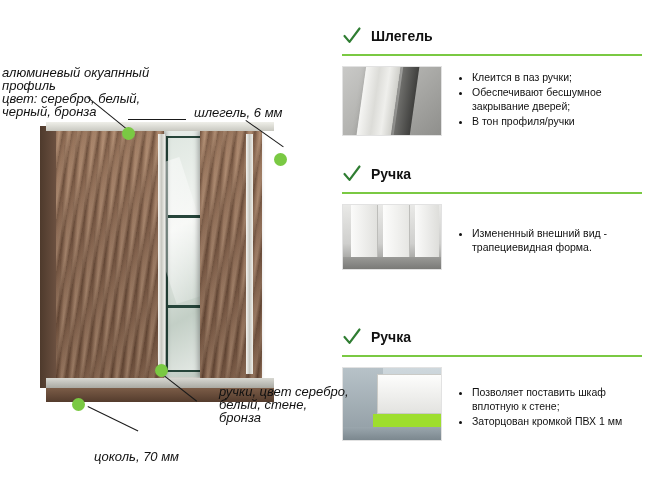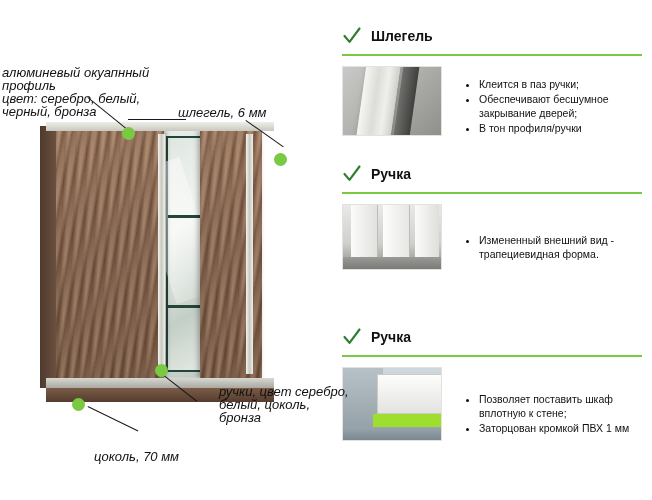--- a/index.html
+++ b/index.html
@@ -223,21 +223,21 @@
   .t2-rail { position:absolute; left: 0; right:0; top: 52px; height: 22px; background: linear-gradient(180deg,#9a9a97,#5f5f5d); }
 
   
   .t3-bg { position:absolute; inset:0; background: linear-gradient(180deg,#cfd8dd 0%,#aab6bd 100%); }
   .t3-wall { position:absolute; left:0; top:0; width: 40px; height: 74px; background: linear-gradient(180deg,#b7c2c8,#8e9aa1); }
   .t3-box { position:absolute; left: 34px; top: 6px; width: 66px; height: 40px; background: linear-gradient(180deg,#fdfdfc,#e3e3e0); border:1px solid #cacac6; box-sizing:border-box; }
   .t3-green { position:absolute; left: 30px; top: 46px; width: 70px; height: 13px; background: #9ede2e; }
   .t3-floor { position:absolute; left:0; right:0; top: 59px; height: 15px; background: linear-gradient(180deg,#9aa6ad,#77838a); }
 
   ul.bullets {
-    margin: 11px;
+    margin: 4px;
     padding-left: 14px;
     font-size: 10.5px;
     line-height: 14px;
     color: #111;
   }
   ul.bullets li { margin-bottom: 1px; }
   .sec2 ul.bullets { padding-top: 18px; }
   .sec3 ul.bullets { padding-top: 14px; }
 </style>
 </head>
@@ -279,27 +279,27 @@
     <div class="dot" style="left:122px; top:127px;"></div>
     <div class="dot" style="left:274px; top:153px;"></div>
     <div class="dot" style="left:155px; top:364px;"></div>
     <div class="dot" style="left:72px; top:398px;"></div>
 
     <div class="callout" style="left:2px; top:66px; width:170px;">
       <div>алюминевый окуапнный профиль</div>
       <div>цвет: серебро, белый, черный, бронза</div>
     </div>
 
-    <div class="callout" style="left:178px; top:106px; width:110px;">
+    <div class="callout" style="left:194px; top:106px; width:110px;">
       <div>шлегель, 6 мм</div>
     </div>
 
     <div class="callout" style="left:188px; top:385px; width:130px;margin-left:31px;">
       <div>ручки, цвет серебро,</div>
-      <div>белый, цоколь, бронза</div>
+      <div>белый, стене, бронза</div>
     </div>
 
     <div class="callout" style="left:94px; top:450px; width:130px;">
       <div>цоколь, 70 мм</div>
     </div>
   </div>
 
   <div class="right-pane">
 
     <div class="section sec1">

